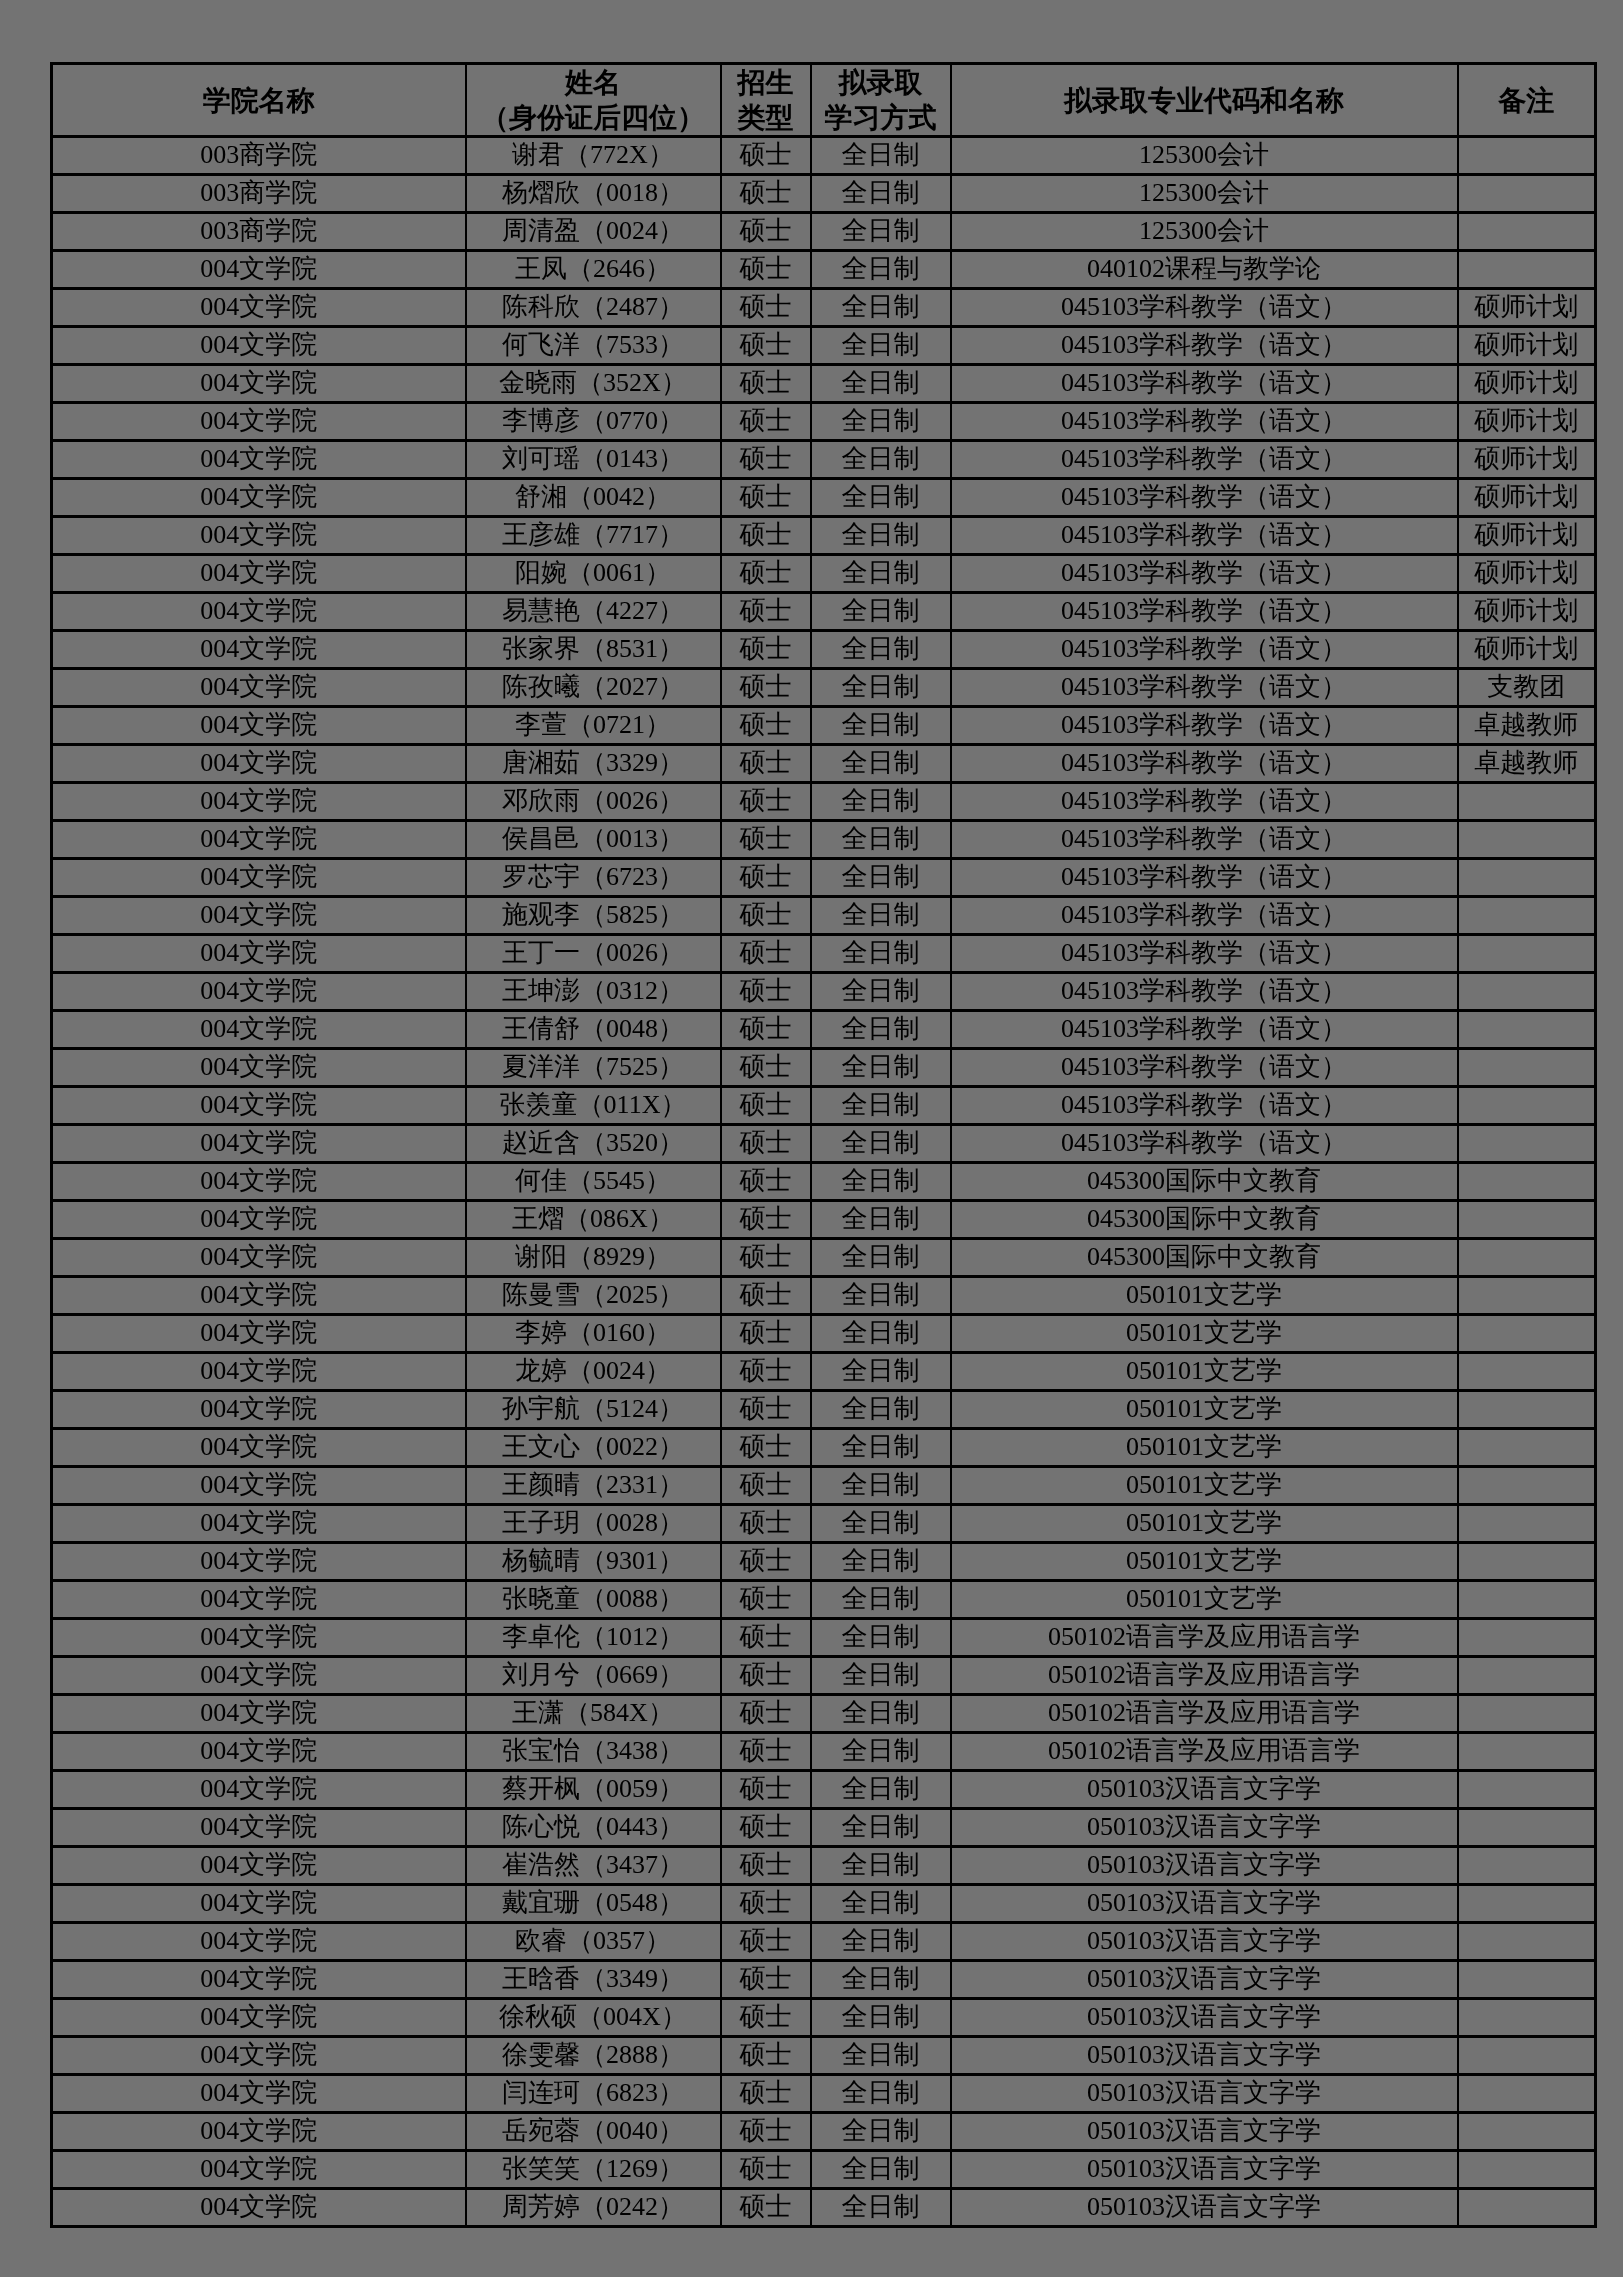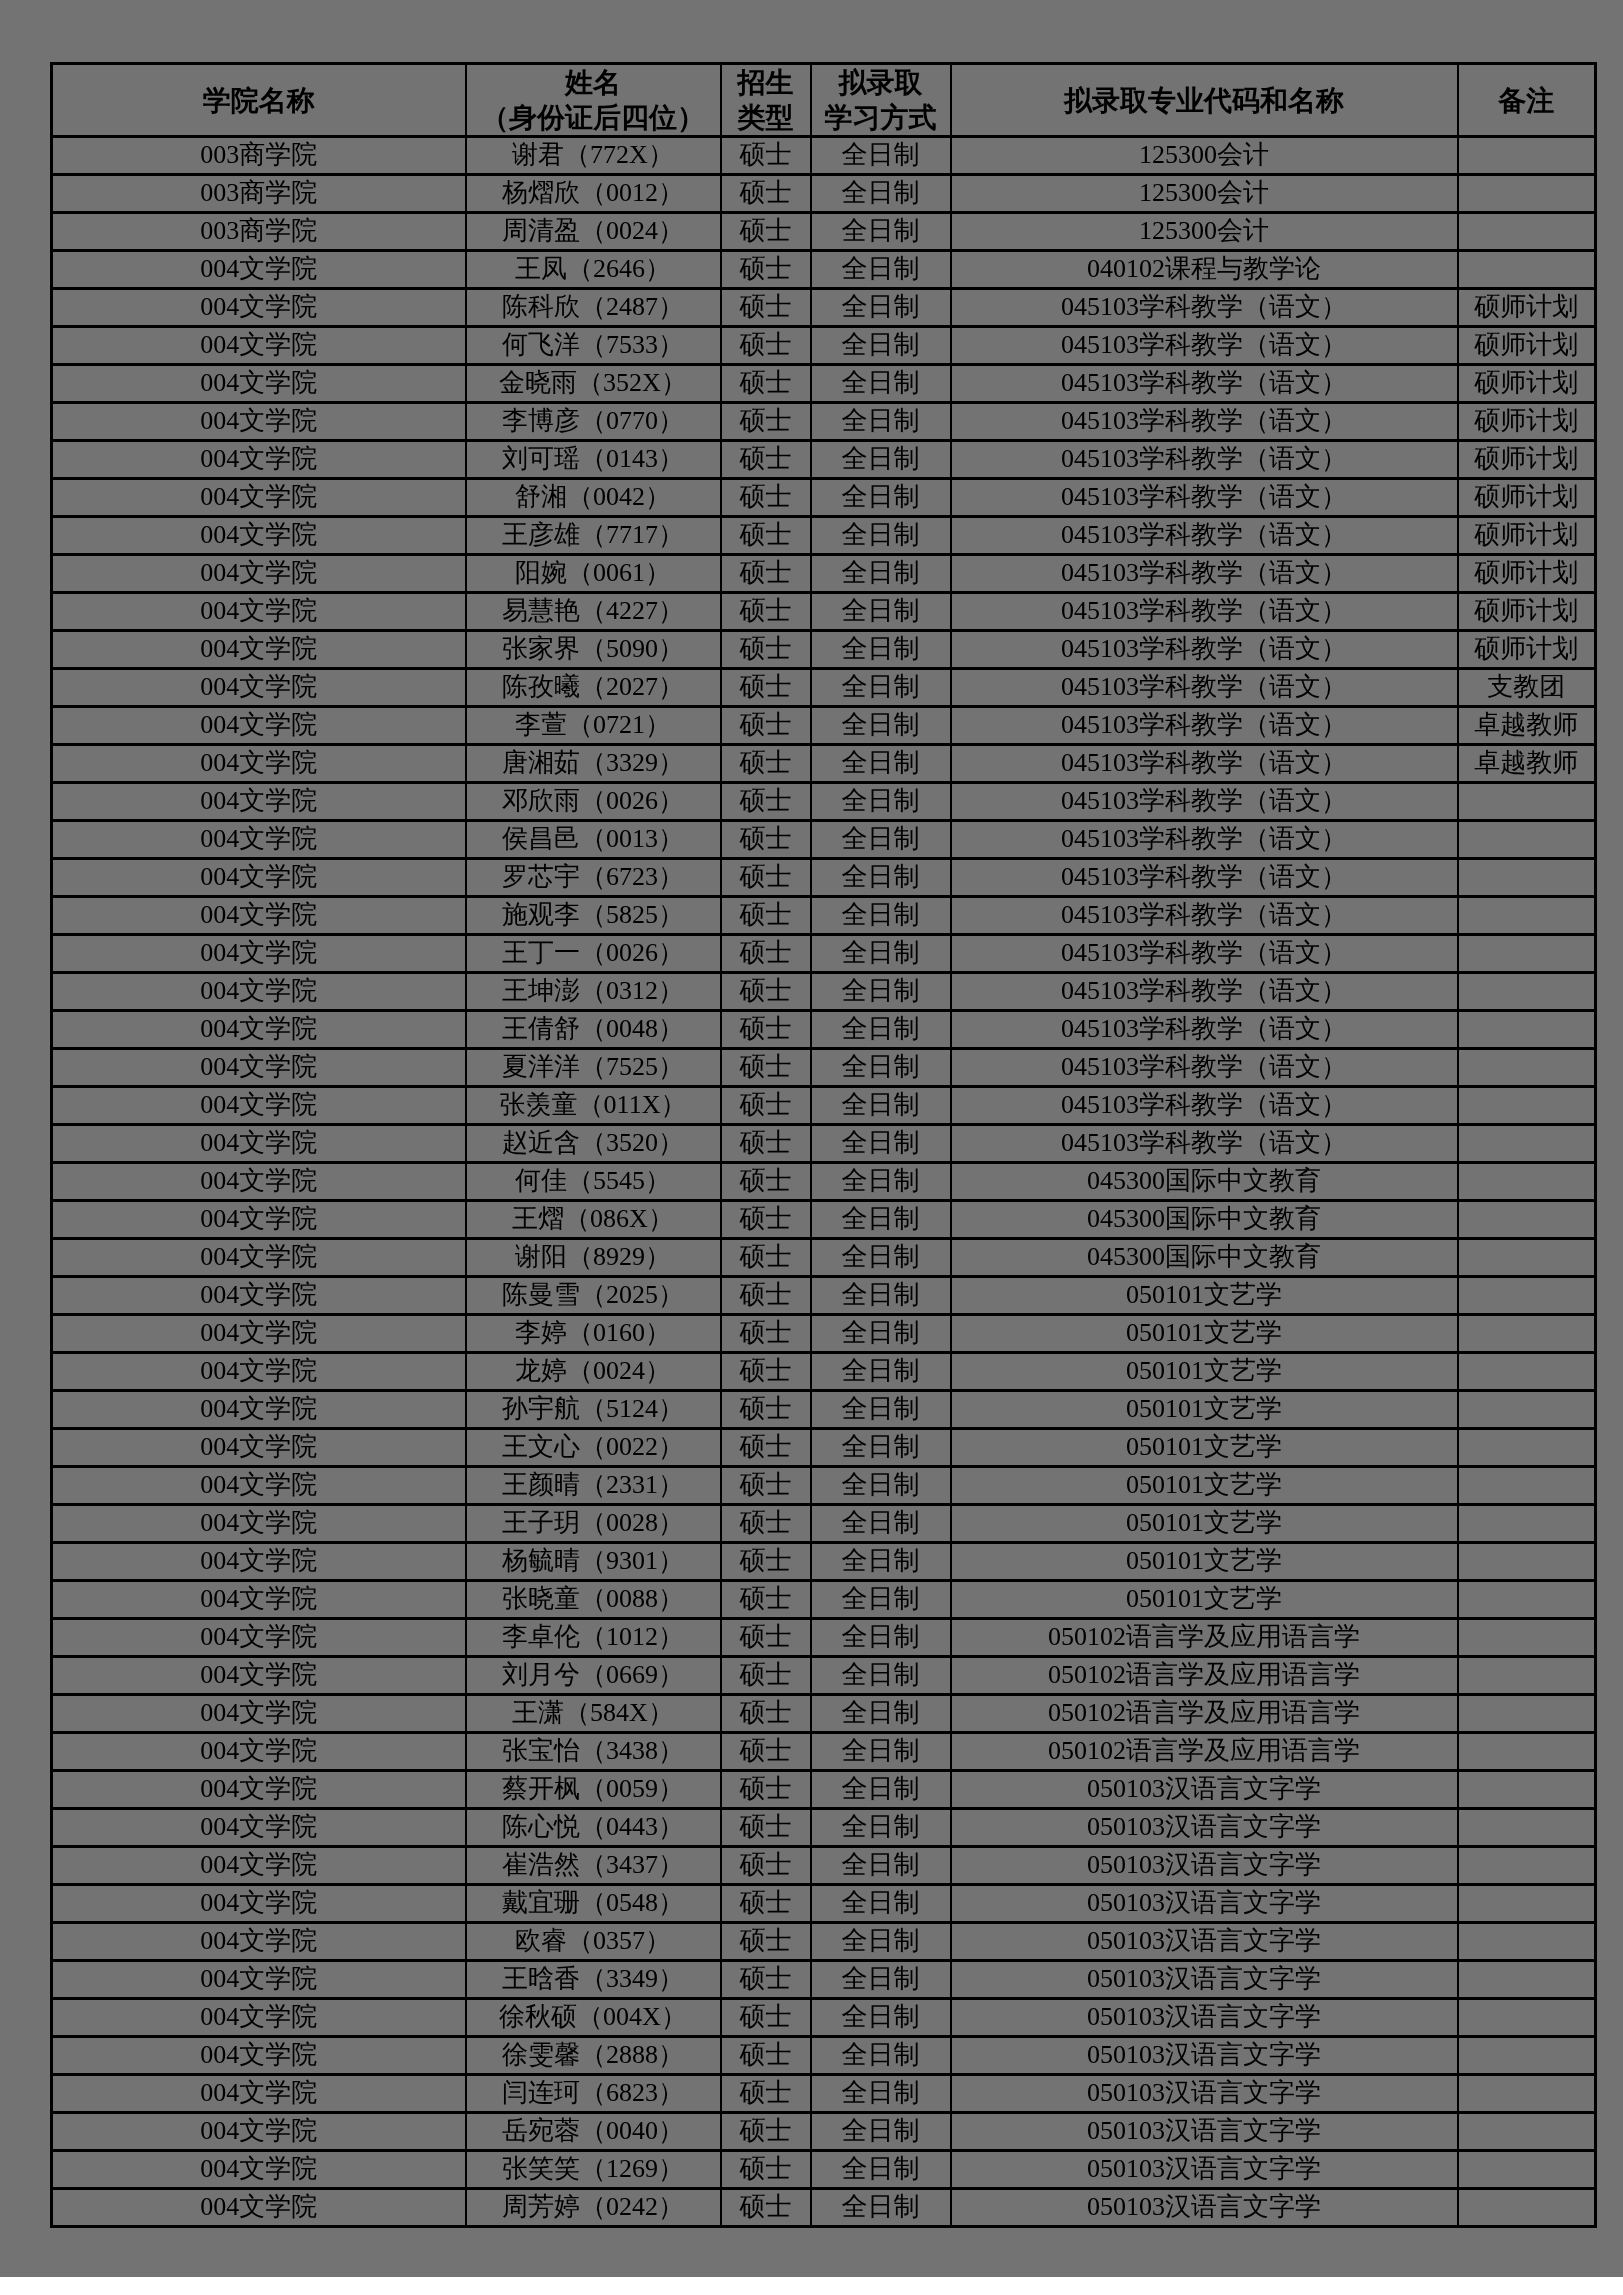--- a/index.html
+++ b/index.html
@@ -79,21 +79,21 @@
         <tr>
           <td>003商学院</td>
           <td>谢君（772X）</td>
           <td>硕士</td>
           <td>全日制</td>
           <td>125300会计</td>
           <td></td>
         </tr>
         <tr>
           <td>003商学院</td>
-          <td>杨熠欣（0012）</td>
+          <td>杨熠欣（0018）</td>
           <td>硕士</td>
           <td>全日制</td>
           <td>125300会计</td>
           <td></td>
         </tr>
         <tr>
           <td>003商学院</td>
           <td>周清盈（0024）</td>
           <td>硕士</td>
           <td>全日制</td>
@@ -175,21 +175,21 @@
         <tr>
           <td>004文学院</td>
           <td>易慧艳（4227）</td>
           <td>硕士</td>
           <td>全日制</td>
           <td>045103学科教学（语文）</td>
           <td>硕师计划</td>
         </tr>
         <tr>
           <td>004文学院</td>
-          <td>张家界（5090）</td>
+          <td>张家界（8531）</td>
           <td>硕士</td>
           <td>全日制</td>
           <td>045103学科教学（语文）</td>
           <td>硕师计划</td>
         </tr>
         <tr>
           <td>004文学院</td>
           <td>陈孜曦（2027）</td>
           <td>硕士</td>
           <td>全日制</td>

